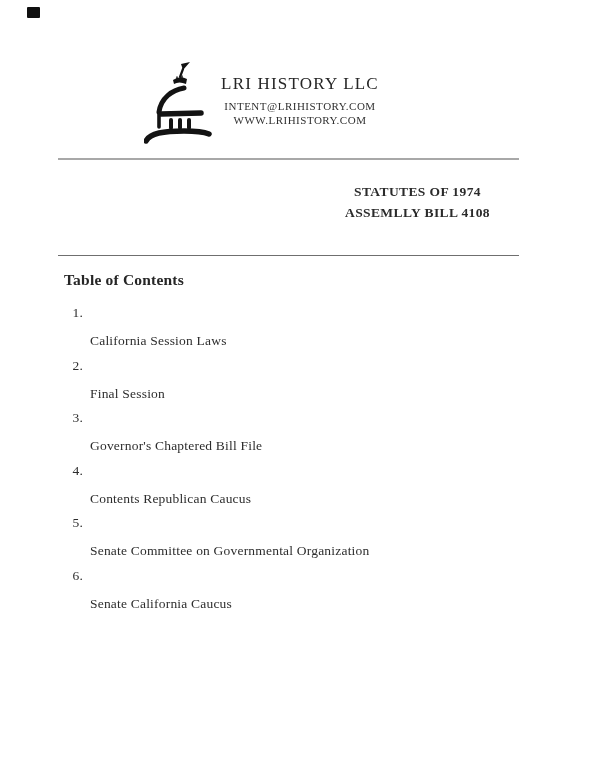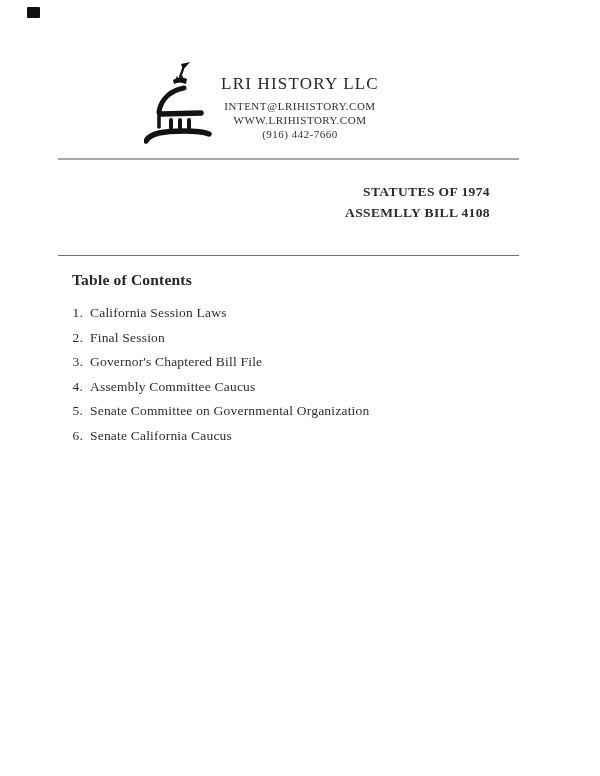--- a/index.html
+++ b/index.html
@@ -75,35 +75,35 @@
     width: 461px;
     height: 1px;
     background: #6f6f6f;
   }
 
   
   .statute-block {
     position: absolute;
     right: 110px;
     top: 181px;
-    text-align: right;
+    text-align: center;
   }
   .statute-line {
     font-weight: bold;
     font-size: 13.5px;
     line-height: 21px;
     letter-spacing: 0.4px;
     color: #2b2b2b;
     white-space: pre; 
   }
 
   
   .toc-heading {
     position: absolute;
-    left: 72px;
+    left: 64px;
     top: 271px;
     font-weight: bold;
     font-size: 15.5px;
     letter-spacing: 0.2px;
     color: #262626;
   }
   .toc-list {
     position: absolute;
     left: 71px;
     top: 304px;
@@ -117,20 +117,21 @@
     letter-spacing: 0.2px;
   }
   .toc-num {
     width: 12px;
     text-align: right;
     flex: 0 0 auto;
   }
   .toc-label {
     margin-left: 7px;
     white-space: nowrap;
+    margin-top: 28px;
   }
 </style>
 </head>
 <body>
 
 <div class="page">
 
   <div class="corner-mark"></div>
 
   <svg class="logo" viewBox="0 0 68 83" fill="none" stroke="#131313" stroke-linecap="round">
@@ -152,21 +153,20 @@
     <path d="M45 59 L45 67" stroke-width="4"></path>
 
     <path d="M2 80 C 6 72, 20 70, 40 70 C 52 70, 60 71, 65 73" stroke-width="5.5"></path>
   </svg>
 
   <div class="header-text">
     <div class="company-name">LRI HISTORY LLC</div>
     <div class="contact-block">
       <div class="contact-line">INTENT@LRIHISTORY.COM</div>
       <div class="contact-line">WWW.LRIHISTORY.COM</div>
-      <div class="contact-line">(916) 442-7660</div>
     </div>
   </div>
 
   <div class="rule-top"></div>
 
   <div class="statute-block">
     <div class="statute-line">STATUTES OF 1974</div>
     <div class="statute-line">ASSEMLLY BILL 4108</div>
   </div>
 
@@ -182,21 +182,21 @@
     <div class="toc-item">
       <span class="toc-num">2.</span>
       <span class="toc-label">Final Session</span>
     </div>
     <div class="toc-item">
       <span class="toc-num">3.</span>
       <span class="toc-label">Governor's Chaptered Bill File</span>
     </div>
     <div class="toc-item">
       <span class="toc-num">4.</span>
-      <span class="toc-label">Assembly Committee Caucus</span>
+      <span class="toc-label">Contents Republican Caucus</span>
     </div>
     <div class="toc-item">
       <span class="toc-num">5.</span>
       <span class="toc-label">Senate Committee on Governmental Organization</span>
     </div>
     <div class="toc-item">
       <span class="toc-num">6.</span>
       <span class="toc-label">Senate California Caucus</span>
     </div>
   </div>

